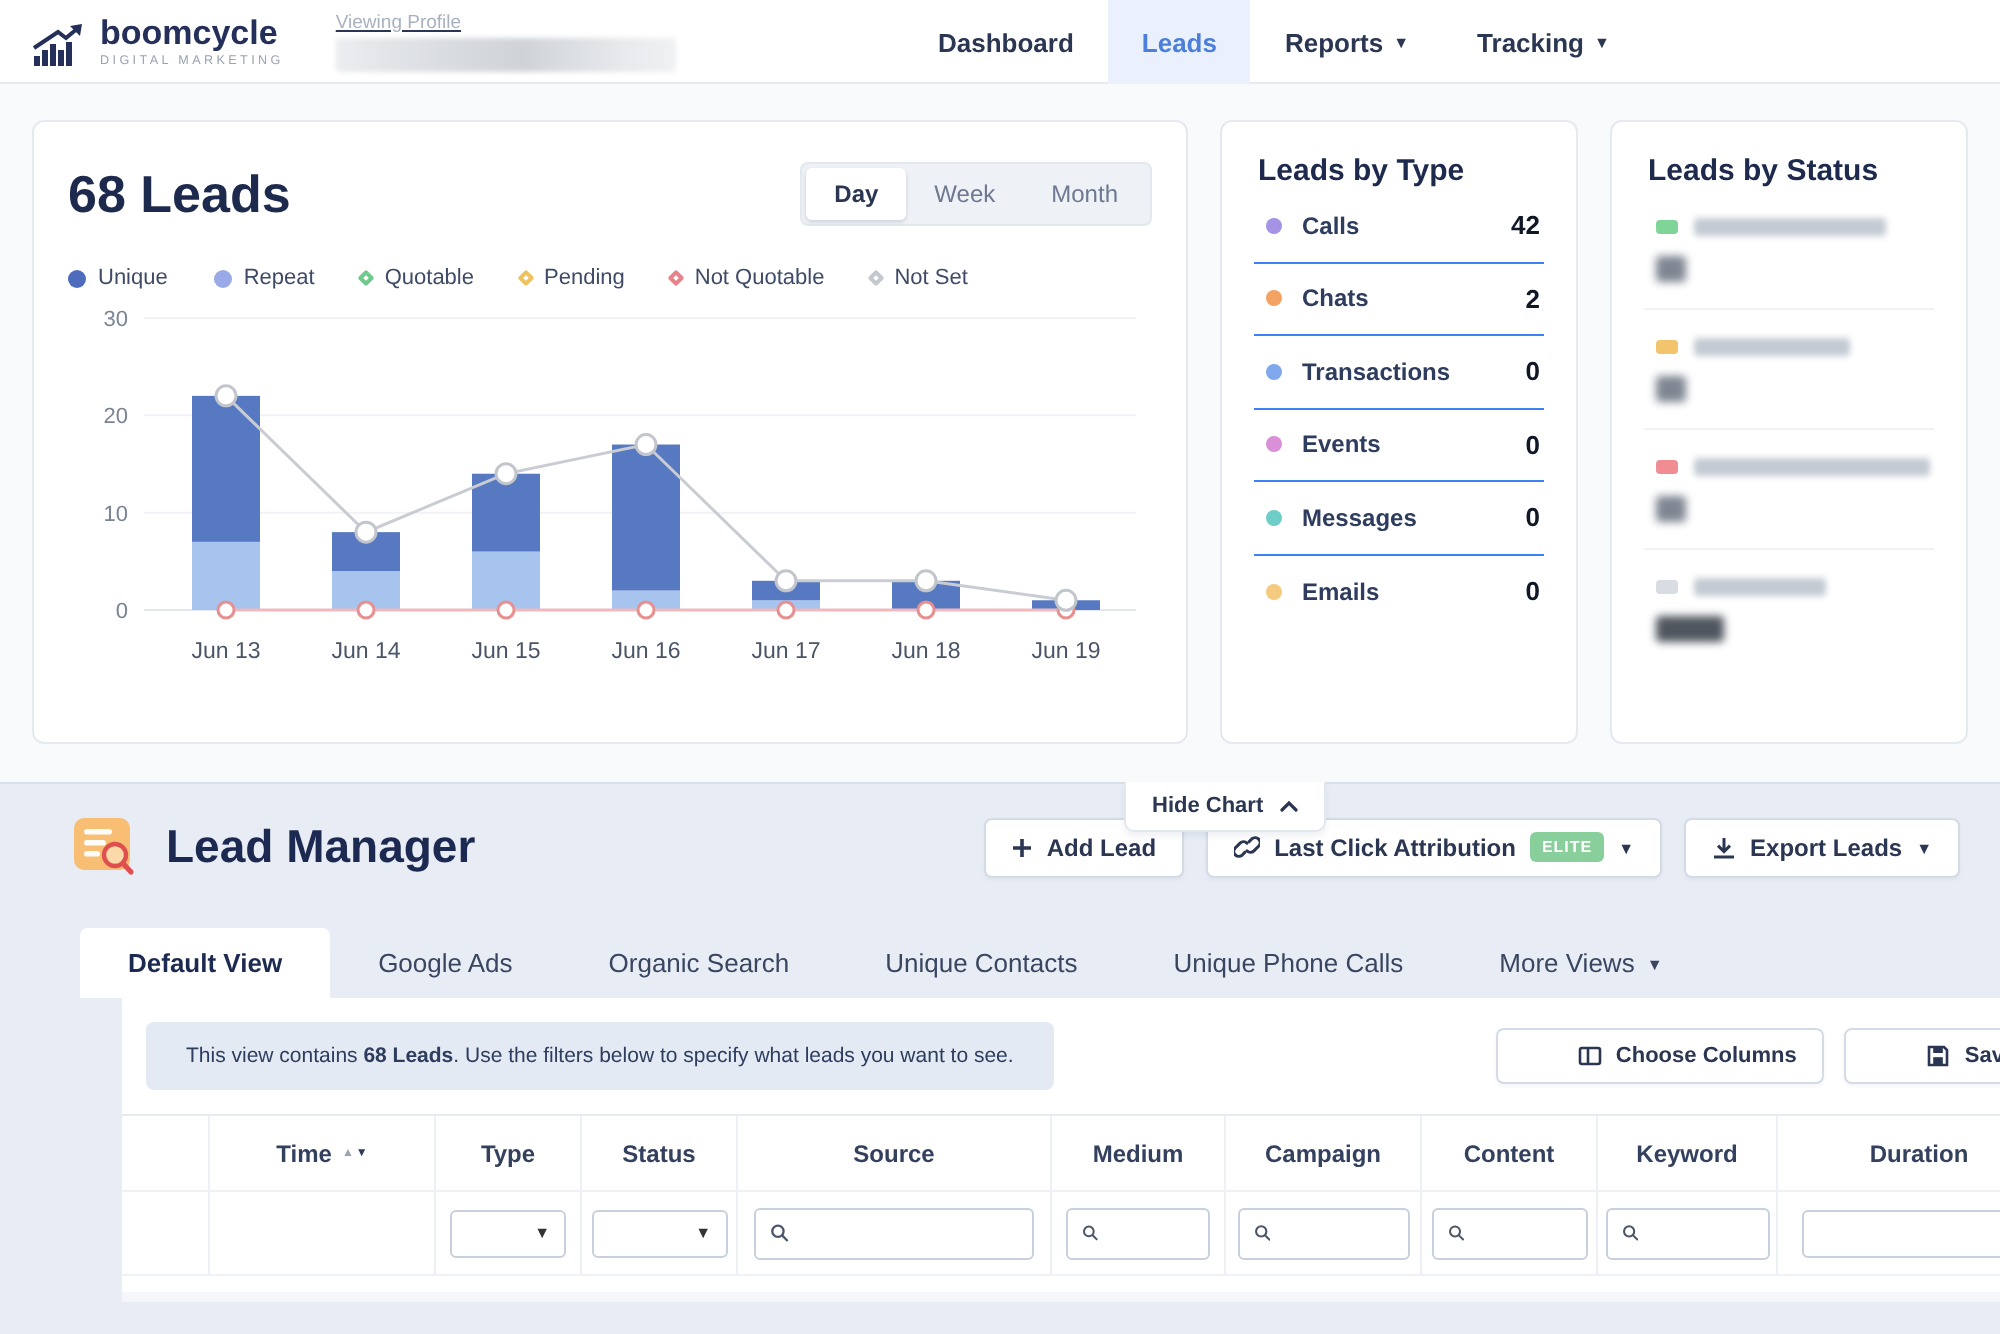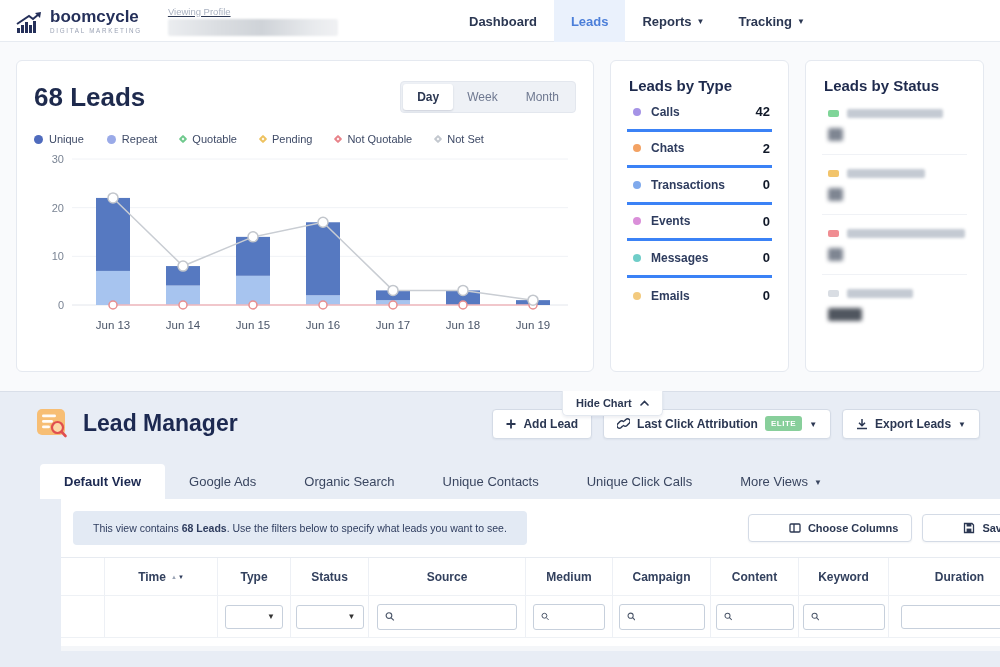--- a/index.html
+++ b/index.html
@@ -35,21 +35,21 @@
   .count-title { font-size:26px; font-weight:700; color:#1e2a4d; }
   .seg { display:flex; background:#eef1f6; border:1px solid #e3e7ee; border-radius:4px; padding:2px; }
   .seg-btn { border:none; background:transparent; font-family:inherit; font-size:12px;
     color:#6e7890; padding:6px 14px; border-radius:3px; cursor:pointer; }
   .seg-btn.active { background:#fff; color:#2b3752; font-weight:700; box-shadow:0 1px 2px rgba(20,30,60,.15); }
   .legend { display:flex; gap:23px; margin-top:20px; align-items:center; }
   .lg { display:flex; align-items:center; gap:6px; font-size:11px; color:#3e4a66; cursor:pointer; }
   .mk-circle { width:9px; height:9px; border-radius:50%; }
   .mk-diamond { width:6px; height:6px; border-radius:1px; transform:rotate(45deg); background:#fff; border:2px solid; }
   .ptitle { font-size:15px; font-weight:700; color:#1e2a4d; margin:3px 0 1px 2px; }
-  .type-row { display:flex; align-items:center; height:36.5px; border-bottom:3px solid #3b82f6; padding:0 2px 0 6px; }
+  .type-row { display:flex; align-items:center; height:36.5px; border-bottom:1px solid #3b82f6; padding:0 2px 0 6px; }
   .type-row:last-child { border-bottom:none; }
   .dot { width:8px; height:8px; border-radius:50%; margin-right:10px; flex:none; }
   .type-label { font-size:12px; font-weight:600; color:#2e3c5e; }
   .type-val { margin-left:auto; font-size:13px; font-weight:700; color:#101828; }
   .status-item { padding:14px 0 13px 6px; border-bottom:1px solid #f0f2f6; }
   .status-item:last-child { border-bottom:none; }
   .st-row { display:flex; align-items:center; gap:8px; }
   .st-mk { width:11px; height:7px; border-radius:2px; flex:none; }
   .st-label { height:9px; border-radius:2px; background:#c4cad3; filter:blur(1.6px); }
   .st-num { margin-top:10px; height:13px; border-radius:2px; background:#7f8692; filter:blur(2px); }
@@ -345,21 +345,21 @@
       <div class="tab">
         <span>Google Ads</span>
       </div>
       <div class="tab">
         <span>Organic Search</span>
       </div>
       <div class="tab">
         <span>Unique Contacts</span>
       </div>
       <div class="tab">
-        <span>Unique Click Calls</span>
+        <span>Unique Phone Calls</span>
       </div>
       <div class="tab">
         <span>More Views</span>
         <span class="chev">▼</span>
       </div>
     </div>
 
   <div class="view-panel">
     <div class="info-row">
       <div class="info-bar">

